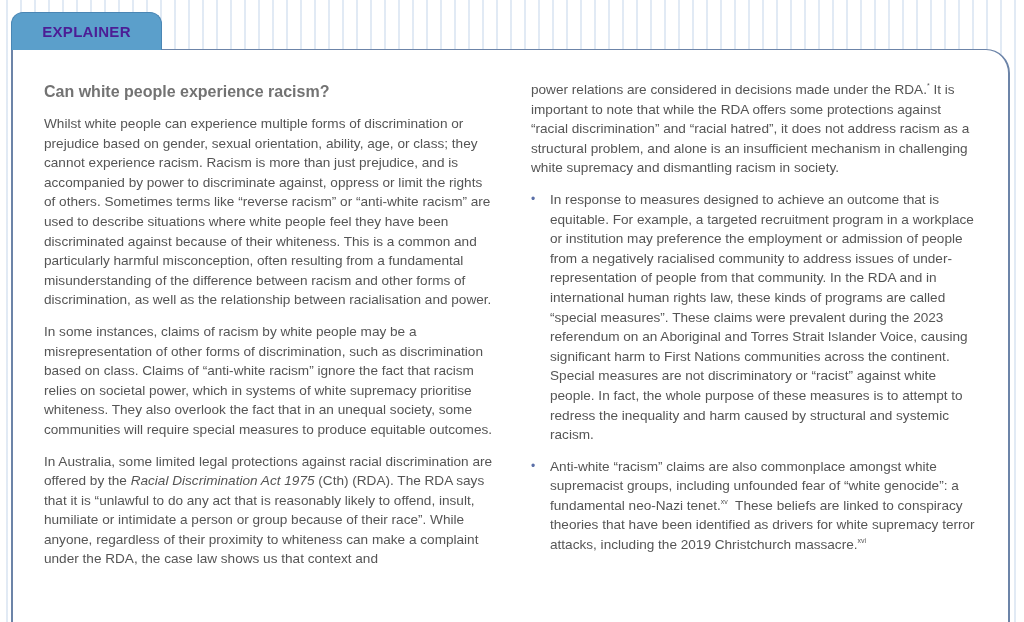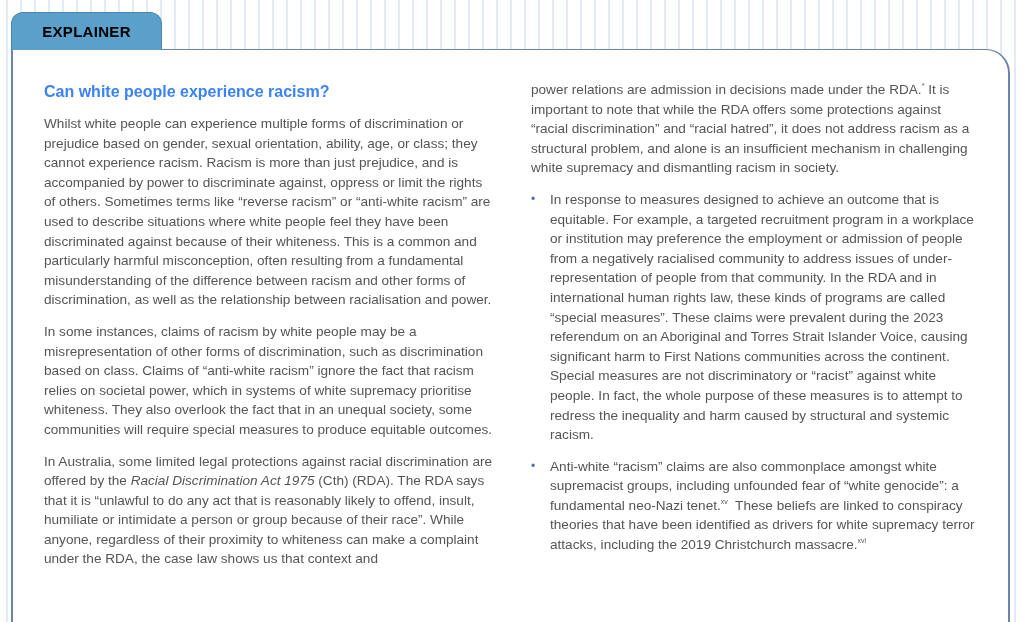--- a/index.html
+++ b/index.html
@@ -11,38 +11,38 @@
   .pattern {
     position:absolute; left:0; top:0; width:1024px; height:622px;
     background-image:
       repeating-linear-gradient(90deg, transparent 0 6px, rgba(170,195,225,0.35) 6px 8px, transparent 8px 14px),
       repeating-linear-gradient(0deg, transparent 0 6px, rgba(255,255,255,0.9) 6px 14px);
   }
   .tab {
     position:absolute; left:11px; top:12px; width:151px; height:38px;
     background:#5b9fcb; border-radius:12px 12px 0 0;
     border:1px solid #4a86b4; border-bottom:none;
-    color:#000000; font-weight:bold; font-size:15px; letter-spacing:0.3px;
+    color:#4c1d95; font-weight:bold; font-size:15px; letter-spacing:0.3px;
     display:flex; align-items:center; justify-content:center;
     box-sizing:border-box; z-index:3;
   }
   .card {
     position:absolute; left:11px; top:49px; width:999px; height:600px;
     background:#ffffff;
     border:2px solid #6c84a8; border-top-width:1px;
     border-radius:0 24px 0 0;
     box-sizing:border-box; z-index:2;
   }
   .col {
     position:absolute; color:#555555; font-size:13.6px; line-height:19.6px;
   }
   .col-left { left:44px; top:82px; width:450px; }
   .col-right { left:531px; top:80px; width:450px; }
   h2 {
-    margin:0 0 12px 0; color:#3b82f6; font-size:16px; font-weight:bold; line-height:20px;
+    margin:0 0 12px 0; color:#737373; font-size:16px; font-weight:bold; line-height:20px;
   }
   p { margin:0 0 12px 0; }
   .col-right p:first-child { margin-bottom:12px; }
   ul { margin:0; padding:0; list-style:none; }
   li { position:relative; padding-left:19px; margin-bottom:12px; }
   li .bullet {
     position:absolute; left:0; top:0; color:#5b6fa8; font-size:12px;
   }
   sup { font-size:7px; line-height:0; vertical-align:6px; }
   em { }
@@ -56,21 +56,21 @@
 <div class="card"></div>
 
 <div class="col col-left" style="z-index:4;">
   <h2>Can white people experience racism?</h2>
   <p>Whilst white people can experience multiple forms of discrimination or prejudice based on gender, sexual orientation, ability, age, or class; they cannot experience racism. Racism is more than just prejudice, and is accompanied by power to discriminate against, oppress or limit the rights of others. Sometimes terms like “reverse racism” or “anti-white racism” are used to describe situations where white people feel they have been discriminated against because of their whiteness. This is a common and particularly harmful misconception, often resulting from a fundamental misunderstanding of the difference between racism and other forms of discrimination, as well as the relationship between racialisation and power.</p>
   <p>In some instances, claims of racism by white people may be a misrepresentation of other forms of discrimination, such as discrimination based on class. Claims of “anti-white racism” ignore the fact that racism relies on societal power, which in systems of white supremacy prioritise whiteness. They also overlook the fact that in an unequal society, some communities will require special measures to produce equitable outcomes.</p>
   <p><span>In Australia, some limited legal protections against racial discrimination are offered by the </span><em>Racial Discrimination Act 1975</em><span> (Cth) (RDA). The RDA says that it is “unlawful to do any act that is reasonably likely to offend, insult, humiliate or intimidate a person or group because of their race”. While anyone, regardless of their proximity to whiteness can make a complaint under the RDA, the case law shows us that context and</span></p>
 </div>
 
 <div class="col col-right" style="z-index:4;">
-  <p><span>power relations are admission in decisions made under the RDA.</span><sup>*</sup><span> It is important to note that while the RDA offers some protections against “racial discrimination” and “racial hatred”, it does not address racism as a structural problem, and alone is an insufficient mechanism in challenging white supremacy and dismantling racism in society.</span></p>
+  <p><span>power relations are considered in decisions made under the RDA.</span><sup>*</sup><span> It is important to note that while the RDA offers some protections against “racial discrimination” and “racial hatred”, it does not address racism as a structural problem, and alone is an insufficient mechanism in challenging white supremacy and dismantling racism in society.</span></p>
   <ul>
     <li>
       <span class="bullet">•</span>
       <span>In response to measures designed to achieve an outcome that is equitable. For example, a targeted recruitment program in a workplace or institution may preference the employment or admission of people from a negatively racialised community to address issues of under-representation of people from that community. In the RDA and in international human rights law, these kinds of programs are called “special measures”. These claims were prevalent during the 2023 referendum on an Aboriginal and Torres Strait Islander Voice, causing significant harm to First Nations communities across the continent. Special measures are not discriminatory or “racist” against white people. In fact, the whole purpose of these measures is to attempt to redress the inequality and harm caused by structural and systemic racism.</span>
     </li>
     <li>
       <span class="bullet">•</span>
       <span>Anti-white “racism” claims are also commonplace amongst white supremacist groups, including unfounded fear of “white genocide”: a fundamental neo-Nazi tenet.</span><sup>xv</sup><span style="white-space:pre-wrap;">  These beliefs are linked to conspiracy theories that have been identified as drivers for white supremacy terror attacks, including the 2019 Christchurch massacre.</span><sup>xvi</sup>
     </li>
   </ul>

